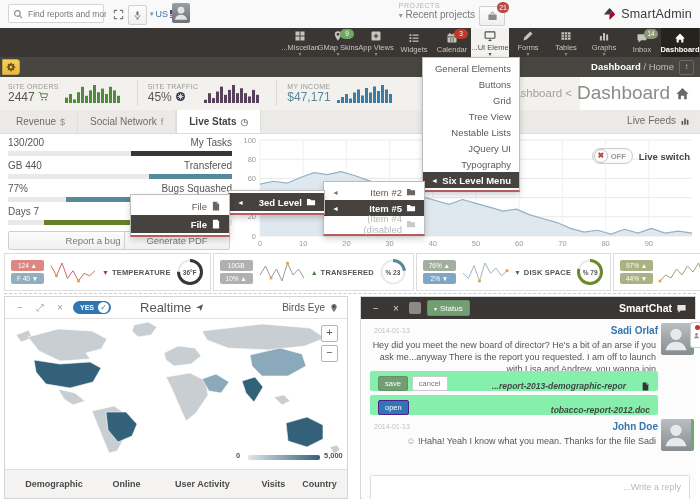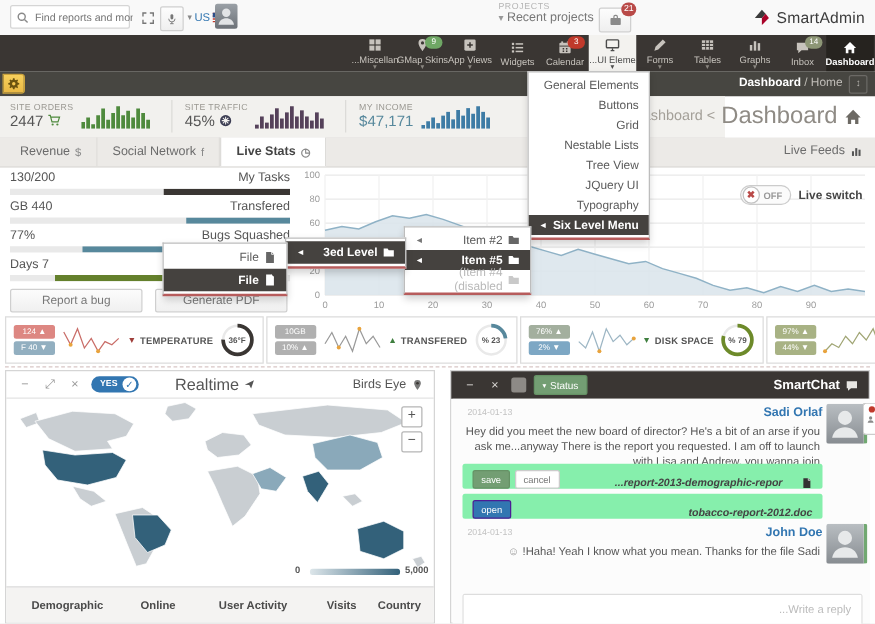--- a/index.html
+++ b/index.html
@@ -533,21 +533,21 @@
   </div>
   <div class="prow abs" style="top:206px;">
     <div class="lr">
         <span class="prow-label">Days 7</span>
         <span class="prow-label"></span>
       </div>
     <div class="ptrack">
         <div class="pfill" style="left: 16%; width: 39%; background: rgb(100, 128, 44);"></div>
       </div>
   </div>
-  <div class="pbtn abs" style="left:8px;top:231px;">Report a bug</div>
+  <div class="pbtn abs" style="left:8px;top:231px;padding-left:32px;">Report a bug</div>
   <div class="pbtn abs" style="left:124px;top:231px;">Generate PDF</div>
 
   <div id="chartbox" class="abs"><svg width="456" height="112">
         <line x1="20" y1="100" x2="452" y2="100" stroke="#e9e9e9" stroke-width="1"></line>
         <text x="16" y="102.5" text-anchor="end" font-size="7.5" fill="#9a9a9a" font-family="Liberation Sans, sans-serif">0</text>
         <line x1="20" y1="80.8" x2="452" y2="80.8" stroke="#e9e9e9" stroke-width="1"></line>
         <text x="16" y="83.3" text-anchor="end" font-size="7.5" fill="#9a9a9a" font-family="Liberation Sans, sans-serif">20</text>
         <line x1="20" y1="61.599999999999994" x2="452" y2="61.599999999999994" stroke="#e9e9e9" stroke-width="1"></line>
         <text x="16" y="64.1" text-anchor="end" font-size="7.5" fill="#9a9a9a" font-family="Liberation Sans, sans-serif">40</text>
         <line x1="20" y1="42.400000000000006" x2="452" y2="42.400000000000006" stroke="#e9e9e9" stroke-width="1"></line>
@@ -591,24 +591,24 @@
     <div class="mi">
         <span class="ml">General Elements</span>
       </div>
     <div class="mi">
         <span class="ml">Buttons</span>
       </div>
     <div class="mi">
         <span class="ml">Grid</span>
       </div>
     <div class="mi">
+        <span class="ml">Tree View</span>
+      </div>
+    <div class="mi">
         <span class="ml">Nestable Lists</span>
-      </div>
-    <div class="mi">
-        <span class="ml">Tree View</span>
       </div>
     <div class="mi">
         <span class="ml">JQuery UI</span>
       </div>
     <div class="mi">
         <span class="ml">Typography</span>
       </div>
     <div class="mi active">
         <span class="arr">◄</span>
         <span class="ml">Six Level Menu</span>

